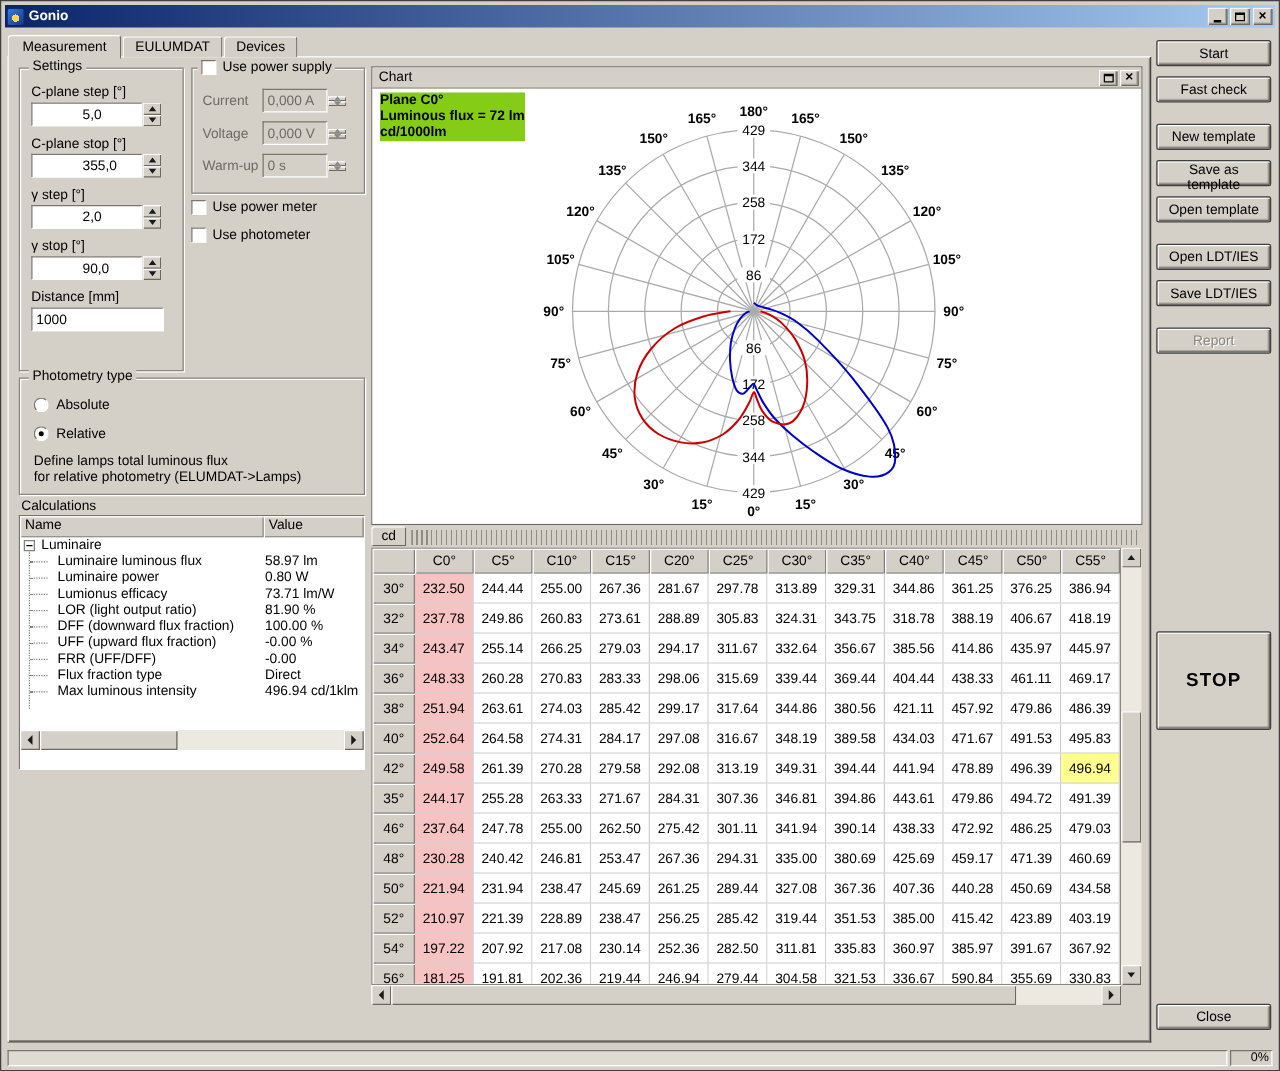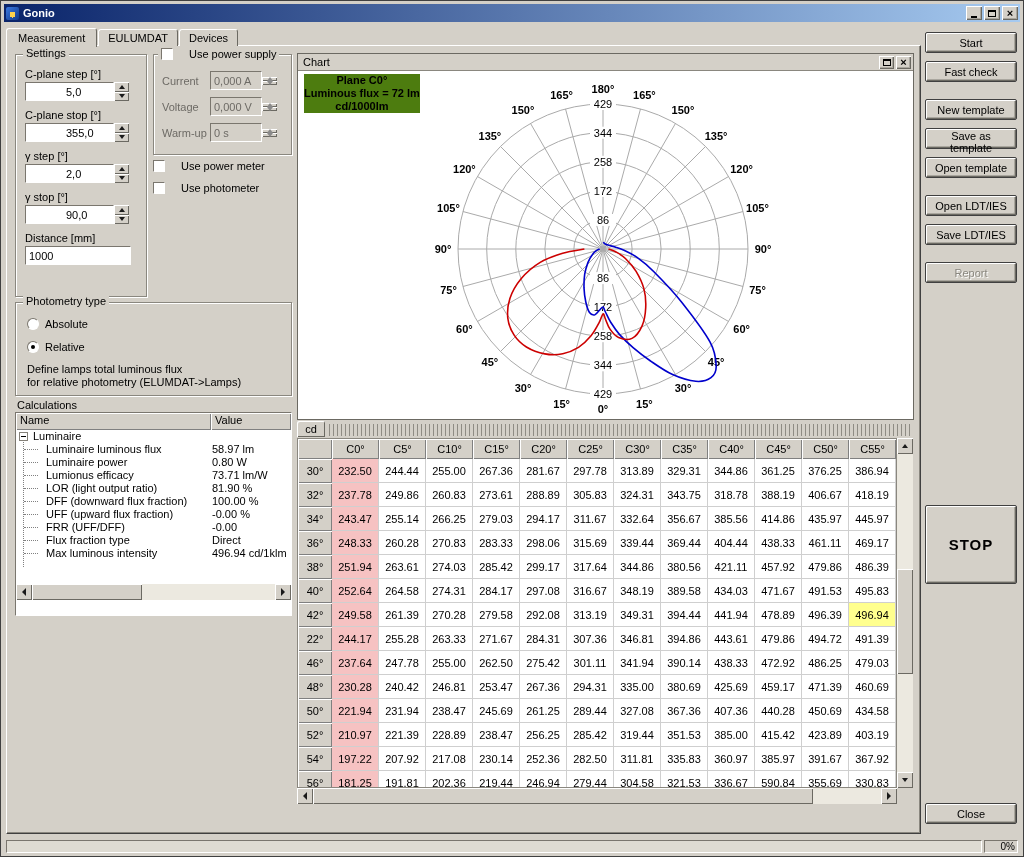--- a/index.html
+++ b/index.html
@@ -44,21 +44,21 @@
   .spin{width:15px;display:flex;flex-direction:column;}
   .spb{flex:1;display:flex;align-items:center;justify-content:center;background:#d4d0c8;
     box-shadow:inset 1px 1px 0 #fff, inset -1px -1px 0 #6b6962;}
   .tri{display:block;width:0;height:0;}
   .tu{border:3px solid transparent;border-bottom:4px solid #1a1a1a;margin-top:-3px;}
   .tdn{border:3px solid transparent;border-top:4px solid #1a1a1a;margin-bottom:-3px;}
   .dis .tu{border-bottom-color:#8a8a8a;} .dis .tdn{border-top-color:#8a8a8a;}
   .prow{display:flex;align-items:center;margin:0 0 7px 8px;}
   .plab{width:48px;color:#6d6a65;}
   .prow .edit{width:52px;}
-  .chk{position:absolute;display:flex;align-items:center;gap:16px;cursor:default;}
+  .chk{position:absolute;display:flex;align-items:center;gap:5px;cursor:default;}
   .cbox{width:12px;height:12px;border:1px solid;border-color:#7a766e #fff #fff #7a766e;background:#fff;box-sizing:border-box;}
   .radrow{position:absolute;display:flex;align-items:center;gap:6px;}
   .rad{width:12px;height:12px;border-radius:50%;border:1px solid;border-color:#7a766e #fff #fff #7a766e;background:#fff;box-sizing:border-box;position:relative;}
   .rad.on::after{content:"";position:absolute;left:3px;top:3px;width:4px;height:4px;border-radius:50%;background:#000;}
   .note{position:absolute;left:26px;white-space:nowrap;}
   
   .calclist{left:14px;top:411px;width:277px;height:204px;border:1px solid;border-color:#7a766e #fff #fff #7a766e;background:#fff;box-sizing:border-box;}
   .calc-header{display:flex;height:17px;}
   .ch{background:#d4d0c8;box-shadow:inset 1px 1px 0 #fff, inset -1px -1px 0 #808080;padding:1px 4px;box-sizing:border-box;}
   .ch.name{width:195px;} .ch.val{flex:1;}
@@ -82,21 +82,21 @@
   .hsb .sthumb{top:0;height:16px;} .vsb .sthumb{left:0;width:16px;}
   .tl{border:4px solid transparent;border-right:4px solid #1a1a1a;margin-left:-4px;}
   .tr{border:4px solid transparent;border-left:4px solid #1a1a1a;margin-right:-4px;}
   
   .chartpanel{left:296px;top:52px;width:617px;height:367px;border:1px solid #6b6962;box-sizing:border-box;background:#fff;}
   .chart-caption{height:17px;background:#d4d0c8;border-bottom:1px solid #8a877f;display:flex;align-items:center;padding:0 2px 0 5px;box-sizing:border-box;}
   .cap-tools{margin-left:auto;display:flex;gap:2px;}
   .capmini{width:15px;height:13px;display:flex;align-items:center;justify-content:center;}
   .fico{width:8px;height:7px;border:1px solid #000;border-top-width:2px;box-sizing:border-box;}
   .chart-body{position:relative;width:615px;height:348px;background:#fff;overflow:hidden;}
-  .legend{position:absolute;left:6px;top:3px;font-weight:bold;line-height:13px;z-index:2;background:#4d7c0f;text-align:center;}
+  .legend{position:absolute;left:6px;top:3px;font-weight:bold;line-height:13px;z-index:2;background:#84cc16;}
   
   .unitstrip{left:296px;top:419px;width:617px;height:17px;display:flex;align-items:flex-end;background:#d4d0c8;}
   .unittab{width:28px;height:16px;background:#d4d0c8;box-shadow:inset 1px 1px 0 #fff, inset -1px -1px 0 #6b6962;
     text-align:center;line-height:16px;border-radius:2px 2px 0 0;}
   .ruler{flex:1;height:12px;margin:0 2px 1px 4px;
     background:repeating-linear-gradient(to right,#8f8c84 0 1px,rgba(0,0,0,0) 1px 4px);}
   
   .tableregion{left:296px;top:437px;width:617px;height:366px;background:#d4d0c8;}
   #grid-host{position:absolute;left:0;top:0;width:600px;height:350px;overflow:hidden;background:#fff;border:1px solid #8a877f;box-sizing:border-box;}
   table.grid{border-collapse:separate;border-spacing:0;table-layout:fixed;width:598px;}
@@ -546,21 +546,21 @@
             <td class="cell">292.08</td>
             <td class="cell">313.19</td>
             <td class="cell">349.31</td>
             <td class="cell">394.44</td>
             <td class="cell">441.94</td>
             <td class="cell">478.89</td>
             <td class="cell">496.39</td>
             <td class="cell hlc">496.94</td>
           </tr>
           <tr>
-            <th class="rowh">22°</th>
+            <th class="rowh">35°</th>
             <td class="cell c0">244.17</td>
             <td class="cell">255.28</td>
             <td class="cell">263.33</td>
             <td class="cell">271.67</td>
             <td class="cell">284.31</td>
             <td class="cell">307.36</td>
             <td class="cell">346.81</td>
             <td class="cell">394.86</td>
             <td class="cell">443.61</td>
             <td class="cell">479.86</td>

